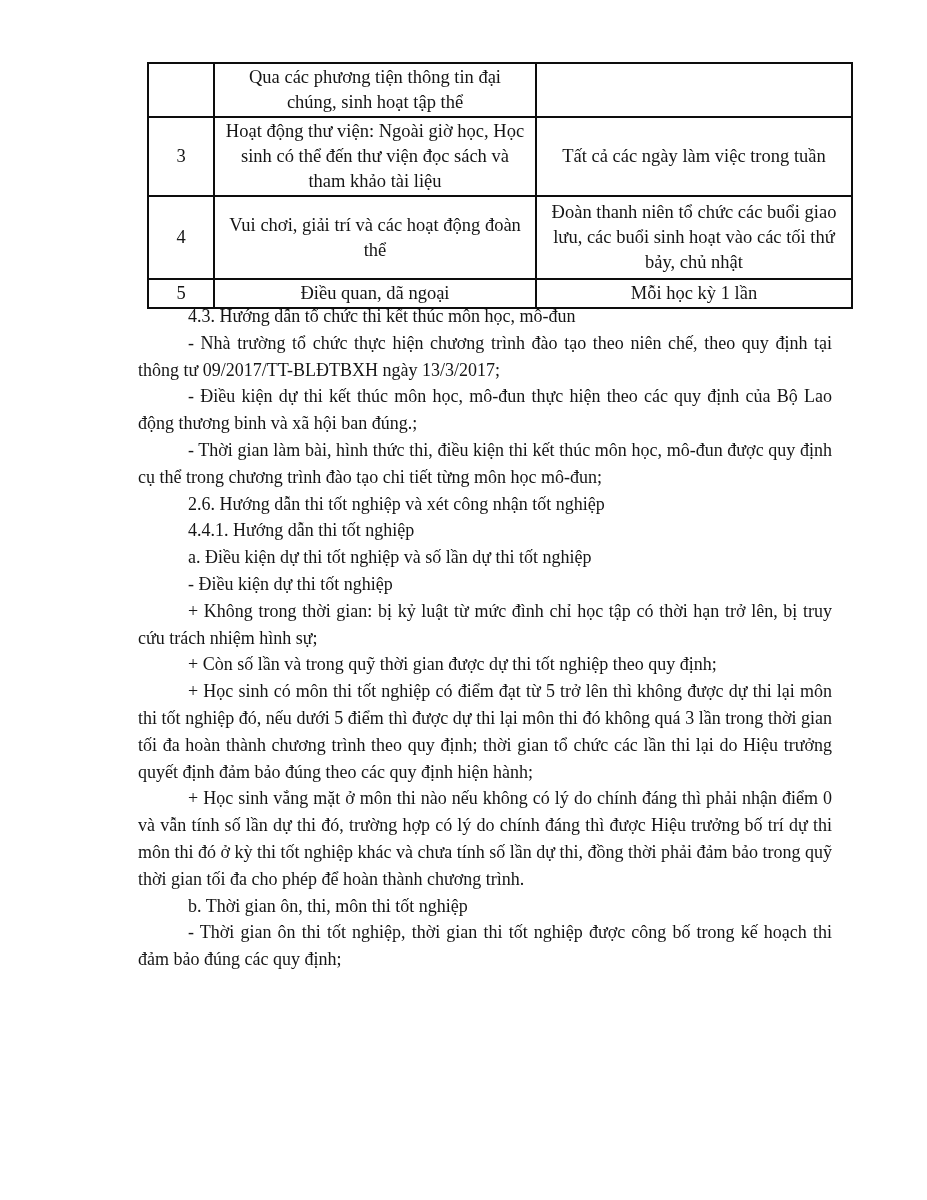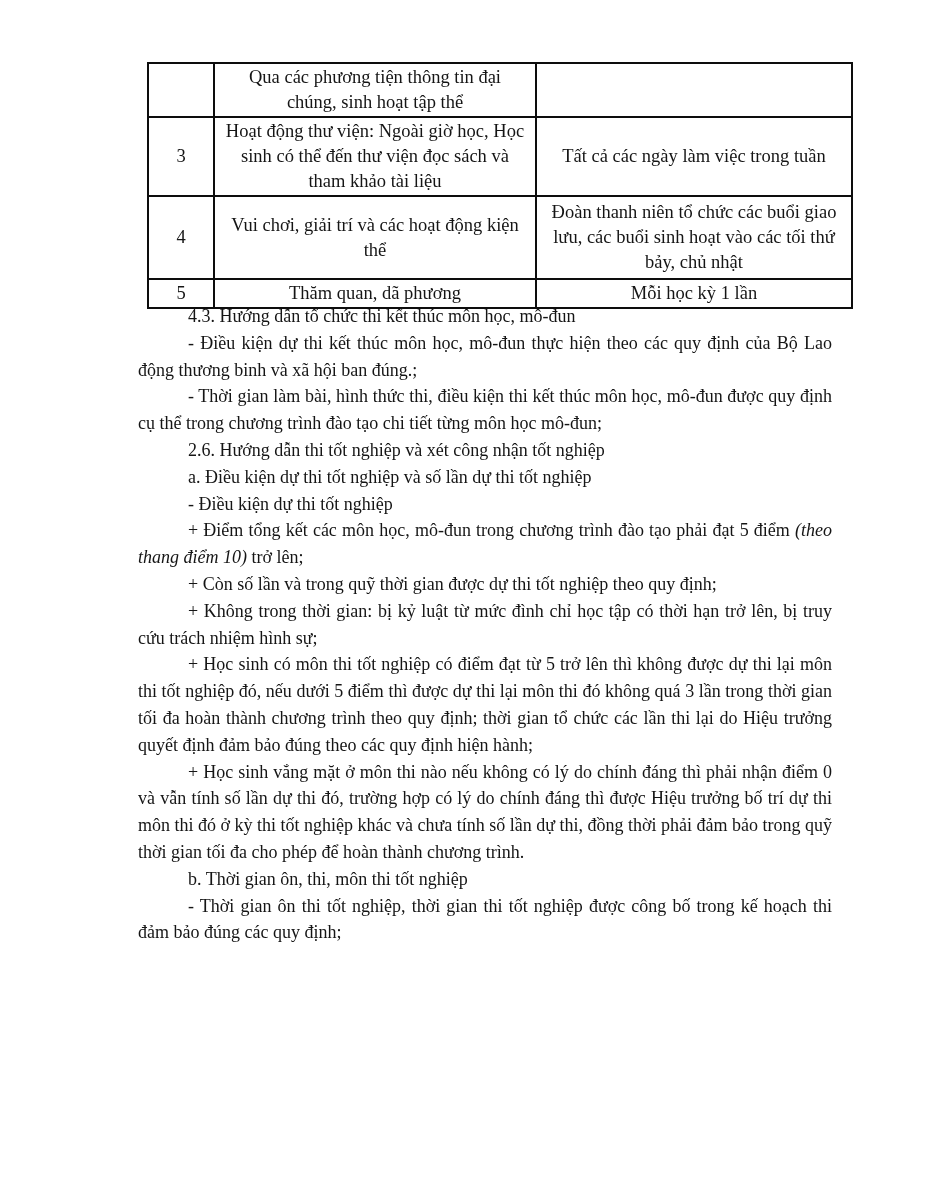--- a/index.html
+++ b/index.html
@@ -72,43 +72,42 @@
         <td class="col-act">Qua các phương tiện thông tin đại chúng, sinh hoạt tập thể</td>
         <td class="col-time"></td>
       </tr>
       <tr class="row-three">
         <td class="col-num">3</td>
         <td class="col-act">Hoạt động thư viện: Ngoài giờ học, Học sinh  có thể đến thư viện đọc sách và tham khảo tài liệu</td>
         <td class="col-time">Tất cả các ngày làm việc trong tuần</td>
       </tr>
       <tr class="row-four">
         <td class="col-num">4</td>
-        <td class="col-act">Vui chơi, giải trí và các hoạt động kiện thể</td>
+        <td class="col-act">Vui chơi, giải trí và các hoạt động đoàn thể</td>
         <td class="col-time">Đoàn thanh niên tổ chức các buổi giao lưu, các buổi sinh hoạt vào các tối thứ bảy, chủ nhật</td>
       </tr>
       <tr class="row-five">
         <td class="col-num">5</td>
-        <td class="col-act">Thăm quan, dã phương</td>
+        <td class="col-act">Điều quan, dã ngoại</td>
         <td class="col-time">Mỗi học kỳ 1 lần</td>
       </tr>
     </tbody>
   </table>
 
   <div class="body-text">
     <p class="para">4.3. Hướng dẫn tổ chức thi kết thúc môn học, mô-đun</p>
+    <p class="para">- Nhà trường tổ chức thực hiện chương trình đào tạo theo niên chế, theo quy định tại thông tư 09/2017/TT-BLĐTBXH ngày 13/3/2017;</p>
     <p class="para">- Điều kiện dự thi kết thúc môn học, mô-đun thực hiện theo các quy định  của Bộ Lao động thương binh và xã hội ban đúng.;</p>
     <p class="para">- Thời gian làm bài, hình thức thi, điều kiện thi kết thúc môn học, mô-đun được quy định cụ thể trong chương trình đào tạo chi tiết từng môn học mô-đun;</p>
     <p class="para">2.6. Hướng dẫn thi tốt nghiệp và xét công nhận tốt nghiệp</p>
+    <p class="para">4.4.1. Hướng dẫn thi tốt nghiệp</p>
     <p class="para">a. Điều kiện dự thi tốt nghiệp và số lần dự thi tốt nghiệp</p>
     <p class="para">- Điều kiện dự thi tốt nghiệp</p>
-    <p class="para">
-      <span>+ Điểm tổng kết các môn học, mô-đun trong chương trình đào tạo phải đạt 5 điểm </span><span class="it">(theo thang điểm 10)</span><span> trở lên;</span>
-    </p>
+    <p class="para">+ Không trong thời gian: bị kỷ luật từ mức đình chỉ học tập có thời hạn trở lên, bị truy cứu trách nhiệm hình sự;</p>
     <p class="para">+ Còn số lần và trong quỹ thời gian được dự thi tốt nghiệp theo quy định;</p>
-    <p class="para">+ Không trong thời gian: bị kỷ luật từ mức đình chỉ học tập có thời hạn trở lên, bị truy cứu trách nhiệm hình sự;</p>
     <p class="para">+ Học sinh  có môn thi tốt nghiệp có điểm đạt từ 5 trở lên thì không được dự thi lại môn thi tốt nghiệp đó, nếu dưới 5 điểm thì được dự thi lại môn thi đó không quá 3 lần trong thời gian tối đa hoàn thành chương trình theo quy định; thời gian tổ chức các lần thi lại do Hiệu trưởng quyết định đảm bảo đúng theo các quy định hiện hành;</p>
     <p class="para">+ Học sinh  vắng mặt ở môn thi nào nếu không có lý do chính đáng thì phải nhận điểm 0 và vẫn tính số lần dự thi đó, trường hợp có lý do chính đáng thì được Hiệu trưởng bố trí dự thi môn thi đó ở kỳ thi tốt nghiệp khác và chưa tính số lần dự thi, đồng thời phải đảm bảo trong quỹ thời gian tối đa cho phép để hoàn thành chương trình.</p>
     <p class="para">b. Thời gian ôn, thi, môn thi tốt nghiệp</p>
     <p class="para">- Thời gian ôn thi tốt nghiệp, thời gian thi tốt nghiệp được công bố trong kế hoạch thi đảm bảo đúng các quy định;</p>
   </div>
 
   <div class="page-number">5</div>
 
 </div>
 

